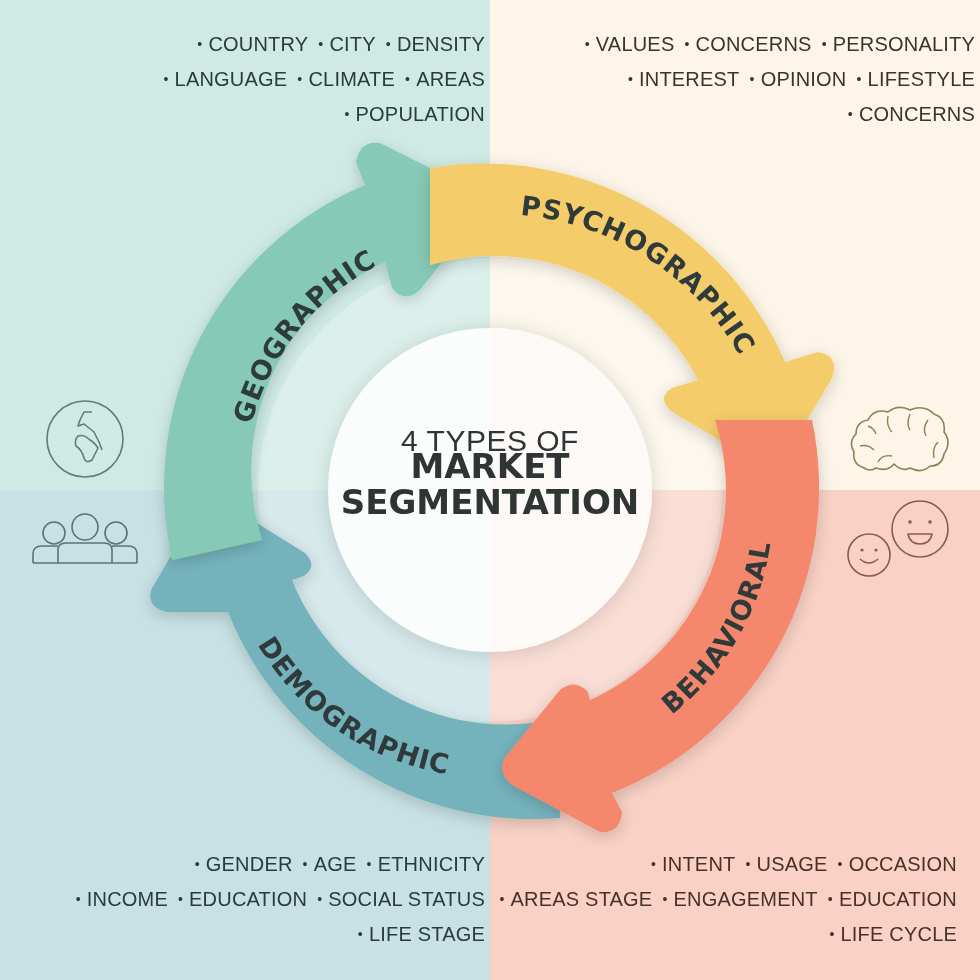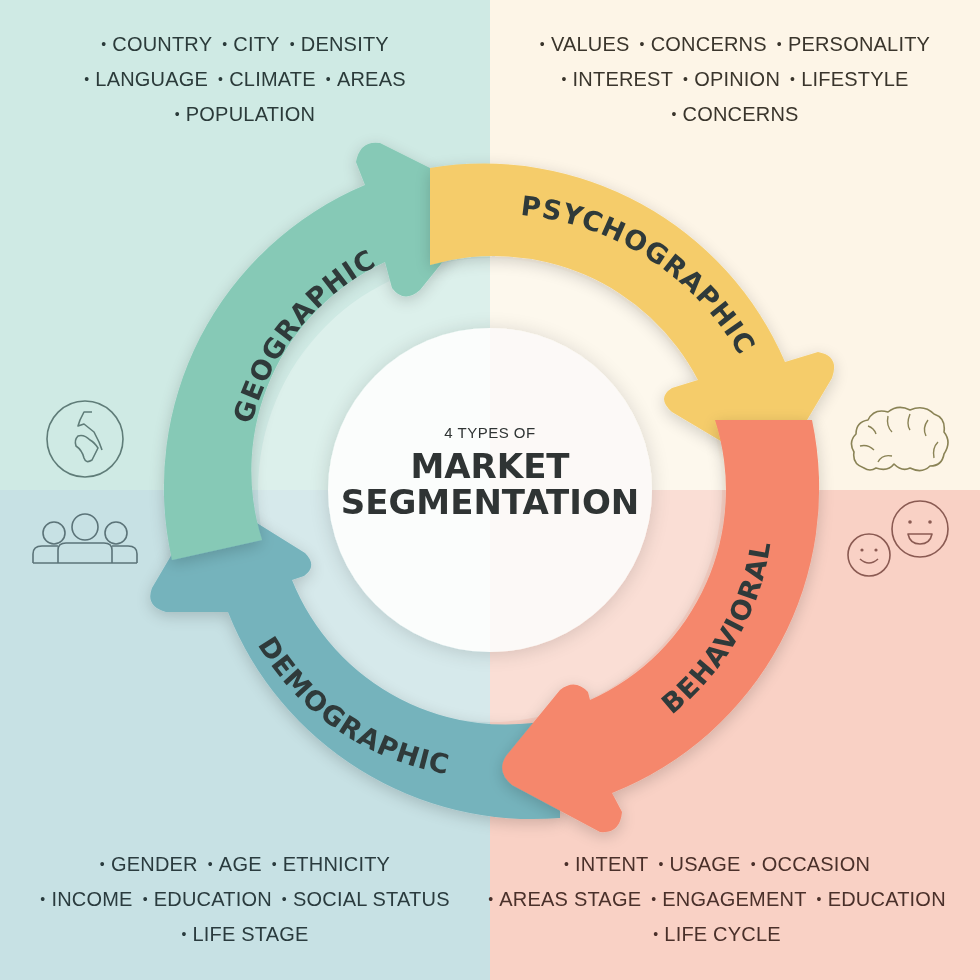--- a/index.html
+++ b/index.html
@@ -5,27 +5,27 @@
   html,body{margin:0;padding:0;}
   body{width:980px;height:980px;position:relative;overflow:hidden;font-family:"Liberation Sans","DejaVu Sans",sans-serif;}
   .quad{position:absolute;width:490px;height:490px;}
   .q-tl{left:0;top:0;}
   .q-tr{left:490px;top:0;}
   .q-bl{left:0;top:490px;}
   .q-br{left:490px;top:490px;}
   .attr-block{position:absolute;left:0;width:490px;text-align:center;font-size:20px;letter-spacing:0.2px;line-height:35px;}
   .attr-block.top{top:27px;}
   .attr-block.bottom{top:847px;}
-  .attr-line{white-space:nowrap;}
+  .attr-line{white-space:nowrap;text-align:right;}
   .attr-item{display:inline-block;margin:0 5px;}
   .attr-item::before{content:"\2022";display:inline-block;margin-right:6px;font-size:14px;vertical-align:2px;}
   #diagram{position:absolute;left:0;top:0;}
   .icon{position:absolute;}
   .center-text{position:absolute;left:330px;width:320px;text-align:center;}
-  .center-sub{top:424px;font-size:15px;font-weight:300;color:#2f3434;letter-spacing:0.5px;}
+  .center-sub{top:424px;font-size:30px;font-weight:300;color:#2f3434;letter-spacing:0.5px;}
   .center-title{top:448px;font-size:34px;font-weight:900;color:#2f3434;line-height:36px;font-family:"DejaVu Sans","Liberation Sans",sans-serif;letter-spacing:0px;}
 </style>
 </head>
 <body>
 
 <div class="quad q-tl" style="background: rgb(207, 234, 228);"></div>
 <div class="quad q-tr" style="background: rgb(253, 245, 231);"></div>
 <div class="quad q-bl" style="background: rgb(199, 225, 228);"></div>
 <div class="quad q-br" style="background: rgb(249, 209, 197);"></div>
 

